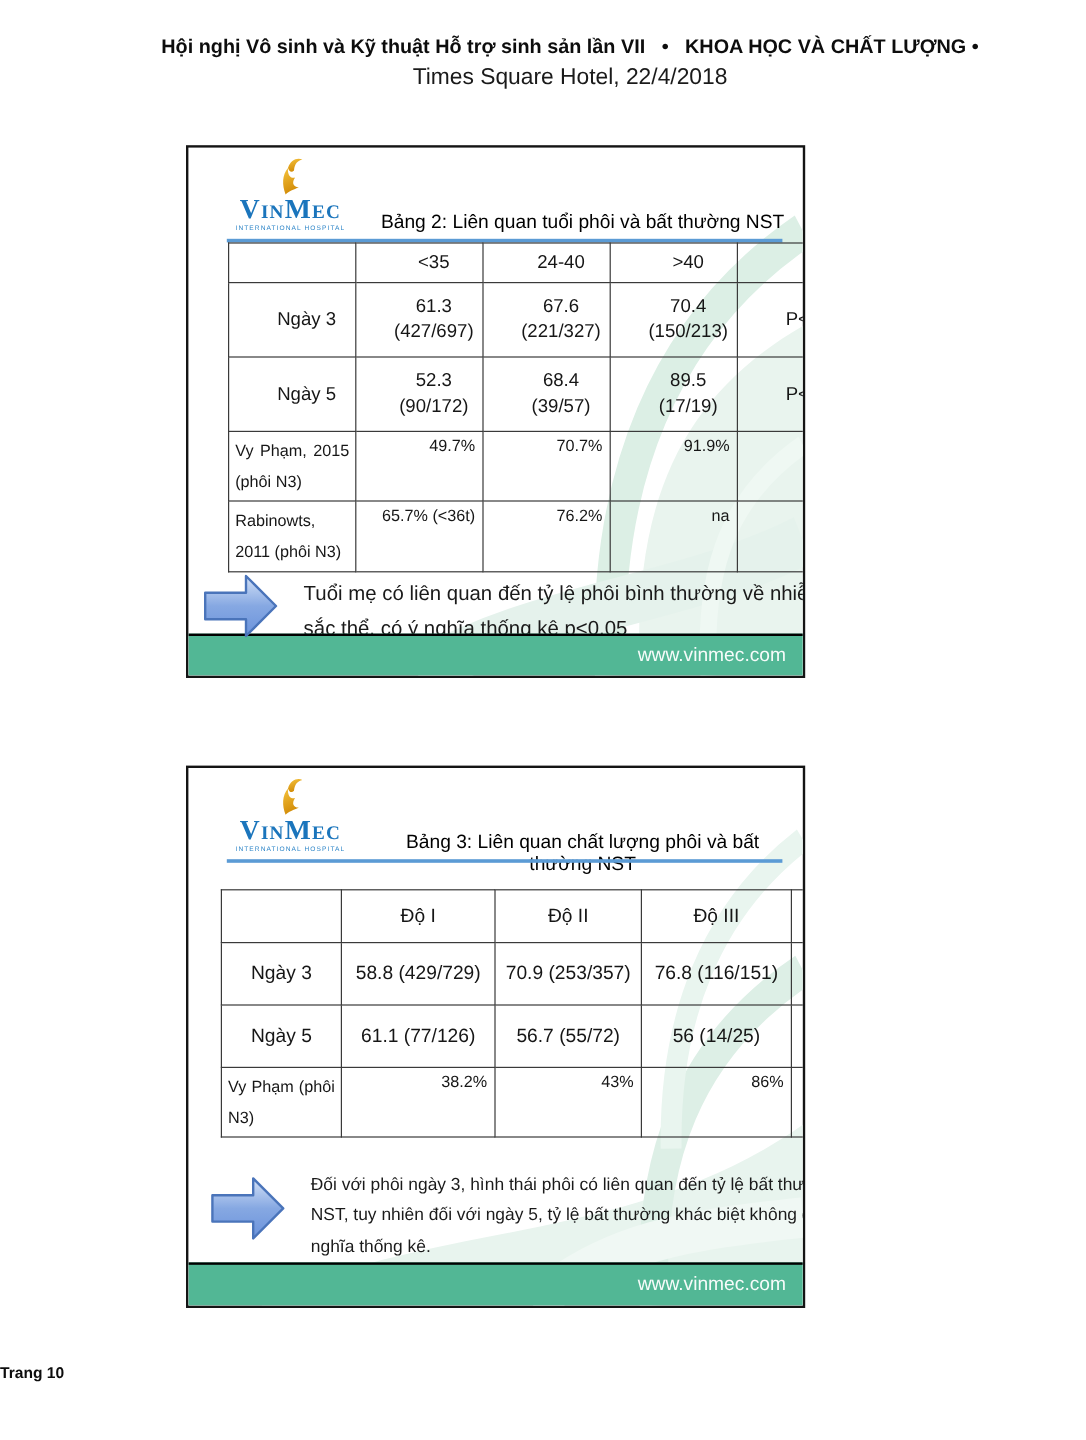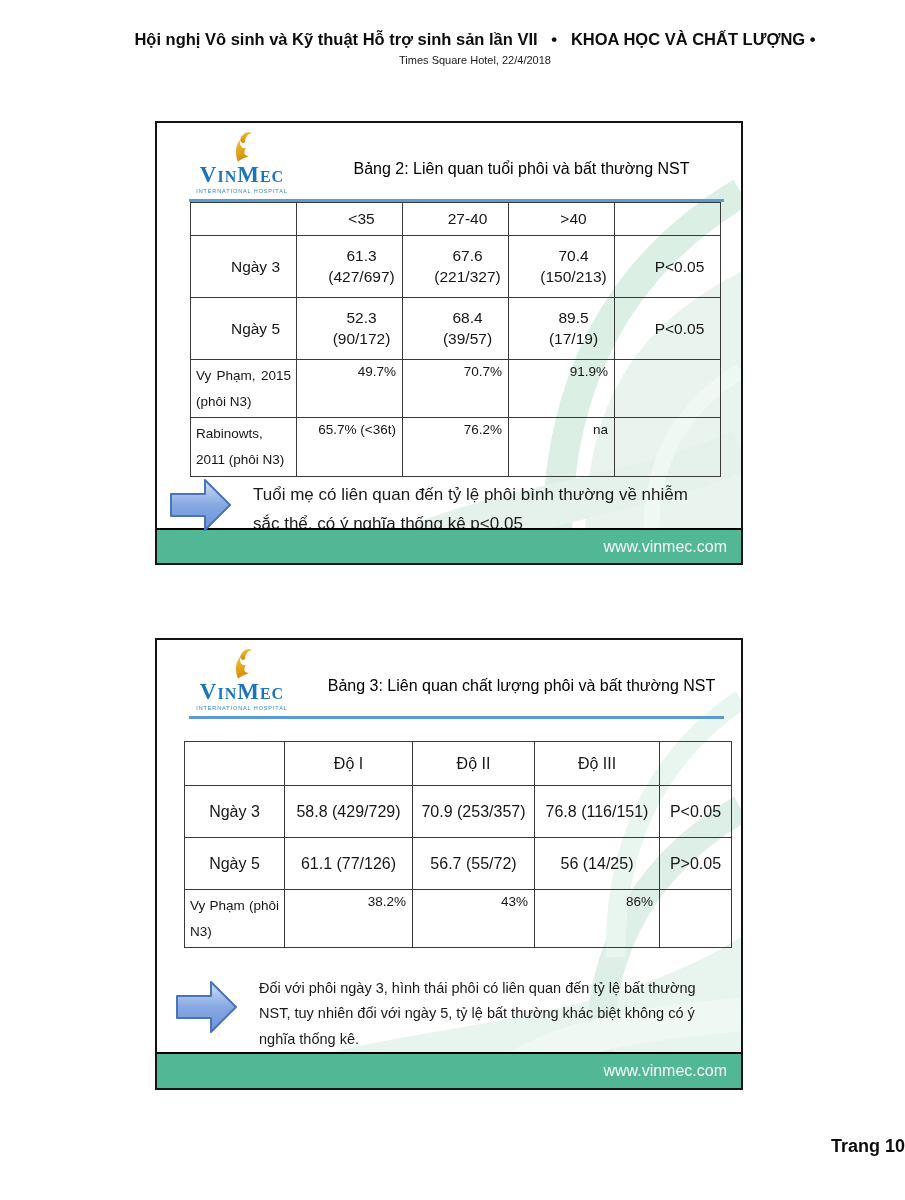--- a/index.html
+++ b/index.html
@@ -3,41 +3,41 @@
 <meta charset="utf-8">
 <style>
   * { margin:0; padding:0; box-sizing:border-box; }
   html,body { background:#ffffff; }
   body {
     width:905px; height:1200px; position:relative;
     font-family:"Liberation Sans", sans-serif; color:#111;
   }
   .page-header { position:absolute; top:30px; left:0; right:0; text-align:center;padding-left:45px; }
   .header-line1 { font-size:16.5px; font-weight:bold; color:#0d0d0d; white-space:pre-wrap; }
-  .header-line2 { font-size:11px; margin-top:5px; color:#1a1a1a; }
+  .header-line2 { font-size:19px; margin-top:5px; color:#1a1a1a; }
 
   .slide {
-    position:absolute; left:155px; width:588px;
+    position:absolute; left:155px; width:516px;
     border:2px solid #141414; background:#ffffff; overflow:hidden;
   }
   #slide1 { top:121px; height:444px; }
   #slide2 { top:638px; height:452px; }
 
   .slide-bg { position:absolute; left:0; top:0; width:100%; height:100%; }
 
   .logo { position:absolute; left:26px; top:8px; width:118px; text-align:center; }
   .logo-bird { display:block; margin:0 auto; }
   .logo-name {
     font-family:"Liberation Serif", serif; font-variant:small-caps;
     font-size:23px; font-weight:600; letter-spacing:1px; color:#1b75bc; line-height:1;
   }
   .logo-sub { font-size:5.5px; letter-spacing:0.9px; color:#2f86c8; margin-top:2px; }
 
   .slide-title {
-    position:absolute; left:155px; right:10px; top:37px;
+    position:absolute; left:155px; right:10px; top:54px;
     text-align:center; font-size:16px; color:#000;
   }
   .title-rule { position:absolute; left:32px; right:17px; top:76px; height:3px; background:#5b9bd5; }
 
   table.tbl { position:absolute; border-collapse:collapse; table-layout:fixed; background:transparent; }
   table.tbl td {
     border:1.5px solid #3a3a3a; text-align:center; vertical-align:middle;
     color:#161616; overflow:hidden;
   }
   .tbl1 { left:33px; top:79px; width:530px; }
@@ -71,22 +71,22 @@
     border-top:2px solid #000000; z-index:2;
   }
   #slide1 .green-bar { height:35px; }
   #slide2 .green-bar { height:36px; }
   .website {
     position:absolute; right:14px; top:50%; transform:translateY(-50%);
     color:rgba(255,255,255,0.95); font-size:16px;
   }
 
   .page-footer {
-    position:absolute; top:1136px; left:0; right:0; text-align:right;
-    font-size:18px; font-weight:bold; color:#0d0d0d;
+    position:absolute; top:1136px; left:0; right:0; text-align:left;
+    font-size:13px; font-weight:bold; color:#0d0d0d;
   }
 </style>
 </head>
 <body>
 
 <div class="page-header">
   <div class="header-line1">Hội nghị Vô sinh và Kỹ thuật Hỗ trợ sinh sản lần VII   •   KHOA HỌC VÀ CHẤT LƯỢNG •</div>
   <div class="header-line2">Times Square Hotel, 22/4/2018</div>
 </div>
 
@@ -121,21 +121,21 @@
         <col style="width:106px">
         <col style="width:106px">
         <col style="width:106px">
         <col style="width:106px">
         <col style="width:106px">
       </colgroup>
     <tbody>
       <tr class="hdr1">
         <td></td>
         <td>&lt;35</td>
-        <td>27-40</td>
+        <td>24-40</td>
         <td>&gt;40</td>
         <td></td>
       </tr>
       <tr class="big1">
         <td>Ngày 3</td>
         <td class="pre">61.3
 (427/697)</td>
         <td class="pre">67.6
 (221/327)</td>
         <td class="pre">70.4

